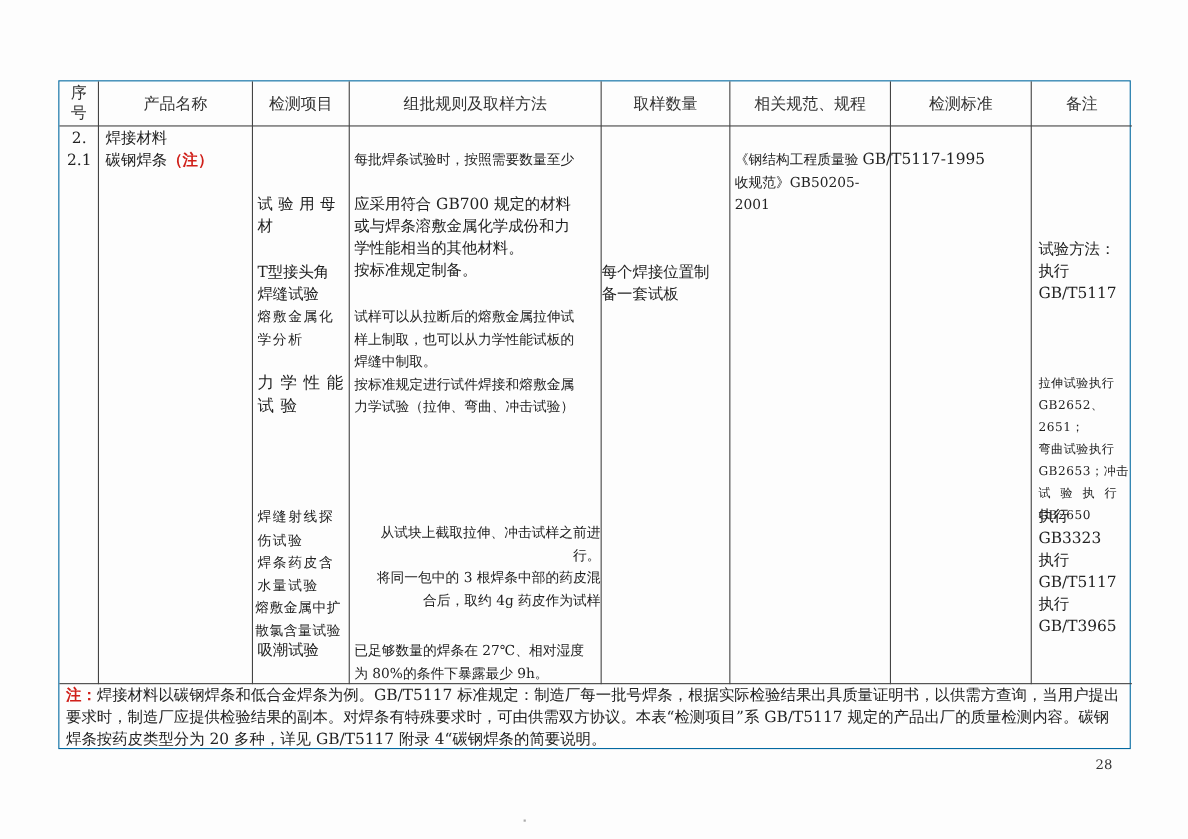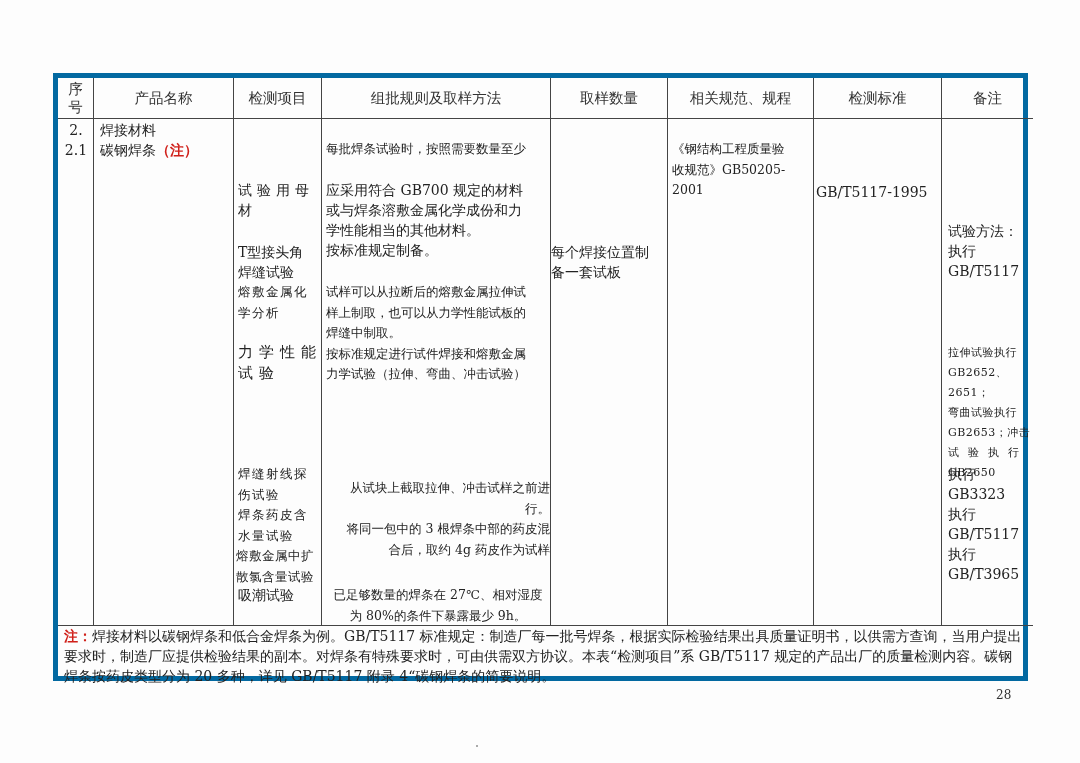--- a/index.html
+++ b/index.html
@@ -1,21 +1,21 @@
 <!DOCTYPE html>
 <html><head>
 <meta charset="utf-8">
 <style>
   html, body { margin:0; padding:0; }
   body {
     width:1080px; height:763px; background:#ffffff; position:relative; overflow:hidden;
     font-family:"DejaVu Serif","Liberation Serif",serif; color:#222;
   }
   .page { position:absolute; left:0; top:0; width:1080px; height:763px; background:#fdfdfd; }
-  .tbl { position:absolute; left:53px; top:73px; width:975px; height:608px; border:5px solid #0369a1; box-sizing:border-box; }
+  .tbl { position:absolute; left:53px; top:73px; width:975px; height:608px; border:1px solid #0369a1; box-sizing:border-box; }
   .vline { position:absolute; top:0; width:1px; background:#444; }
   .hline { position:absolute; left:0; height:1px; background:#444; }
   .cell { position:absolute; font-size:14px; line-height:20px; }
   .hdr { position:absolute; top:0; height:40px; display:flex; align-items:center; justify-content:center; font-size:14.5px; color:#333; }
   .small { font-size:12.5px; line-height:20.5px; }
   .tiny { font-size:11px; line-height:20px; letter-spacing:0.5px; }
   .red { color:#d0201a; font-weight:bold; }
   .sp { letter-spacing:5px; }
   .note { position:absolute; left:6px; top:548px; width:960px; font-size:14px; line-height:20px; }
   .pagenum { position:absolute; left:996px; top:688px; font-size:12px; color:#333; }
@@ -106,36 +106,36 @@
       <div>焊缝中制取。</div>
       <div>按标准规定进行试件焊接和熔敷金属</div>
       <div>力学试验（拉伸、弯曲、冲击试验）</div>
     </div>
     <div class="cell small" style="left:268px;top:400px;width:224px;text-align:right;">
       <div>从试块上截取拉伸、冲击试样之前进</div>
       <div>行。</div>
       <div>将同一包中的 3 根焊条中部的药皮混</div>
       <div>合后，取约 4g 药皮作为试样</div>
     </div>
-    <div class="cell small" style="left:268px;top:507px;width:224px;text-align:center;">
+    <div class="cell small" style="left:268px;top:507px;width:224px;">
       <div>已足够数量的焊条在 27℃、相对湿度</div>
       <div>为 80%的条件下暴露最少 9h。</div>
     </div>
 
     <div class="cell" style="left:493px;top:164px;width:116px;">
       <div>每个焊接位置制</div>
       <div>备一套试板</div>
     </div>
 
     <div class="cell small" style="left:614px;top:61px;width:140px;">
       <div>《钢结构工程质量验</div>
       <div>收规范》GB50205-2001</div>
     </div>
 
-    <div class="cell" style="left:758px;top:61px;width:124px;margin-top:43px;">GB/T5117-1995</div>
+    <div class="cell" style="left:730px;top:61px;width:124px;">GB/T5117-1995</div>
 
     <div class="cell" style="left:890px;top:143px;width:84px;">
       <div>试验方法：</div>
       <div>执行</div>
       <div>GB/T5117</div>
     </div>
     <div class="cell tiny" style="left:890px;top:265px;width:84px;">
       <div>拉伸试验执行</div>
       <div>GB2652、2651；</div>
       <div>弯曲试验执行</div>

